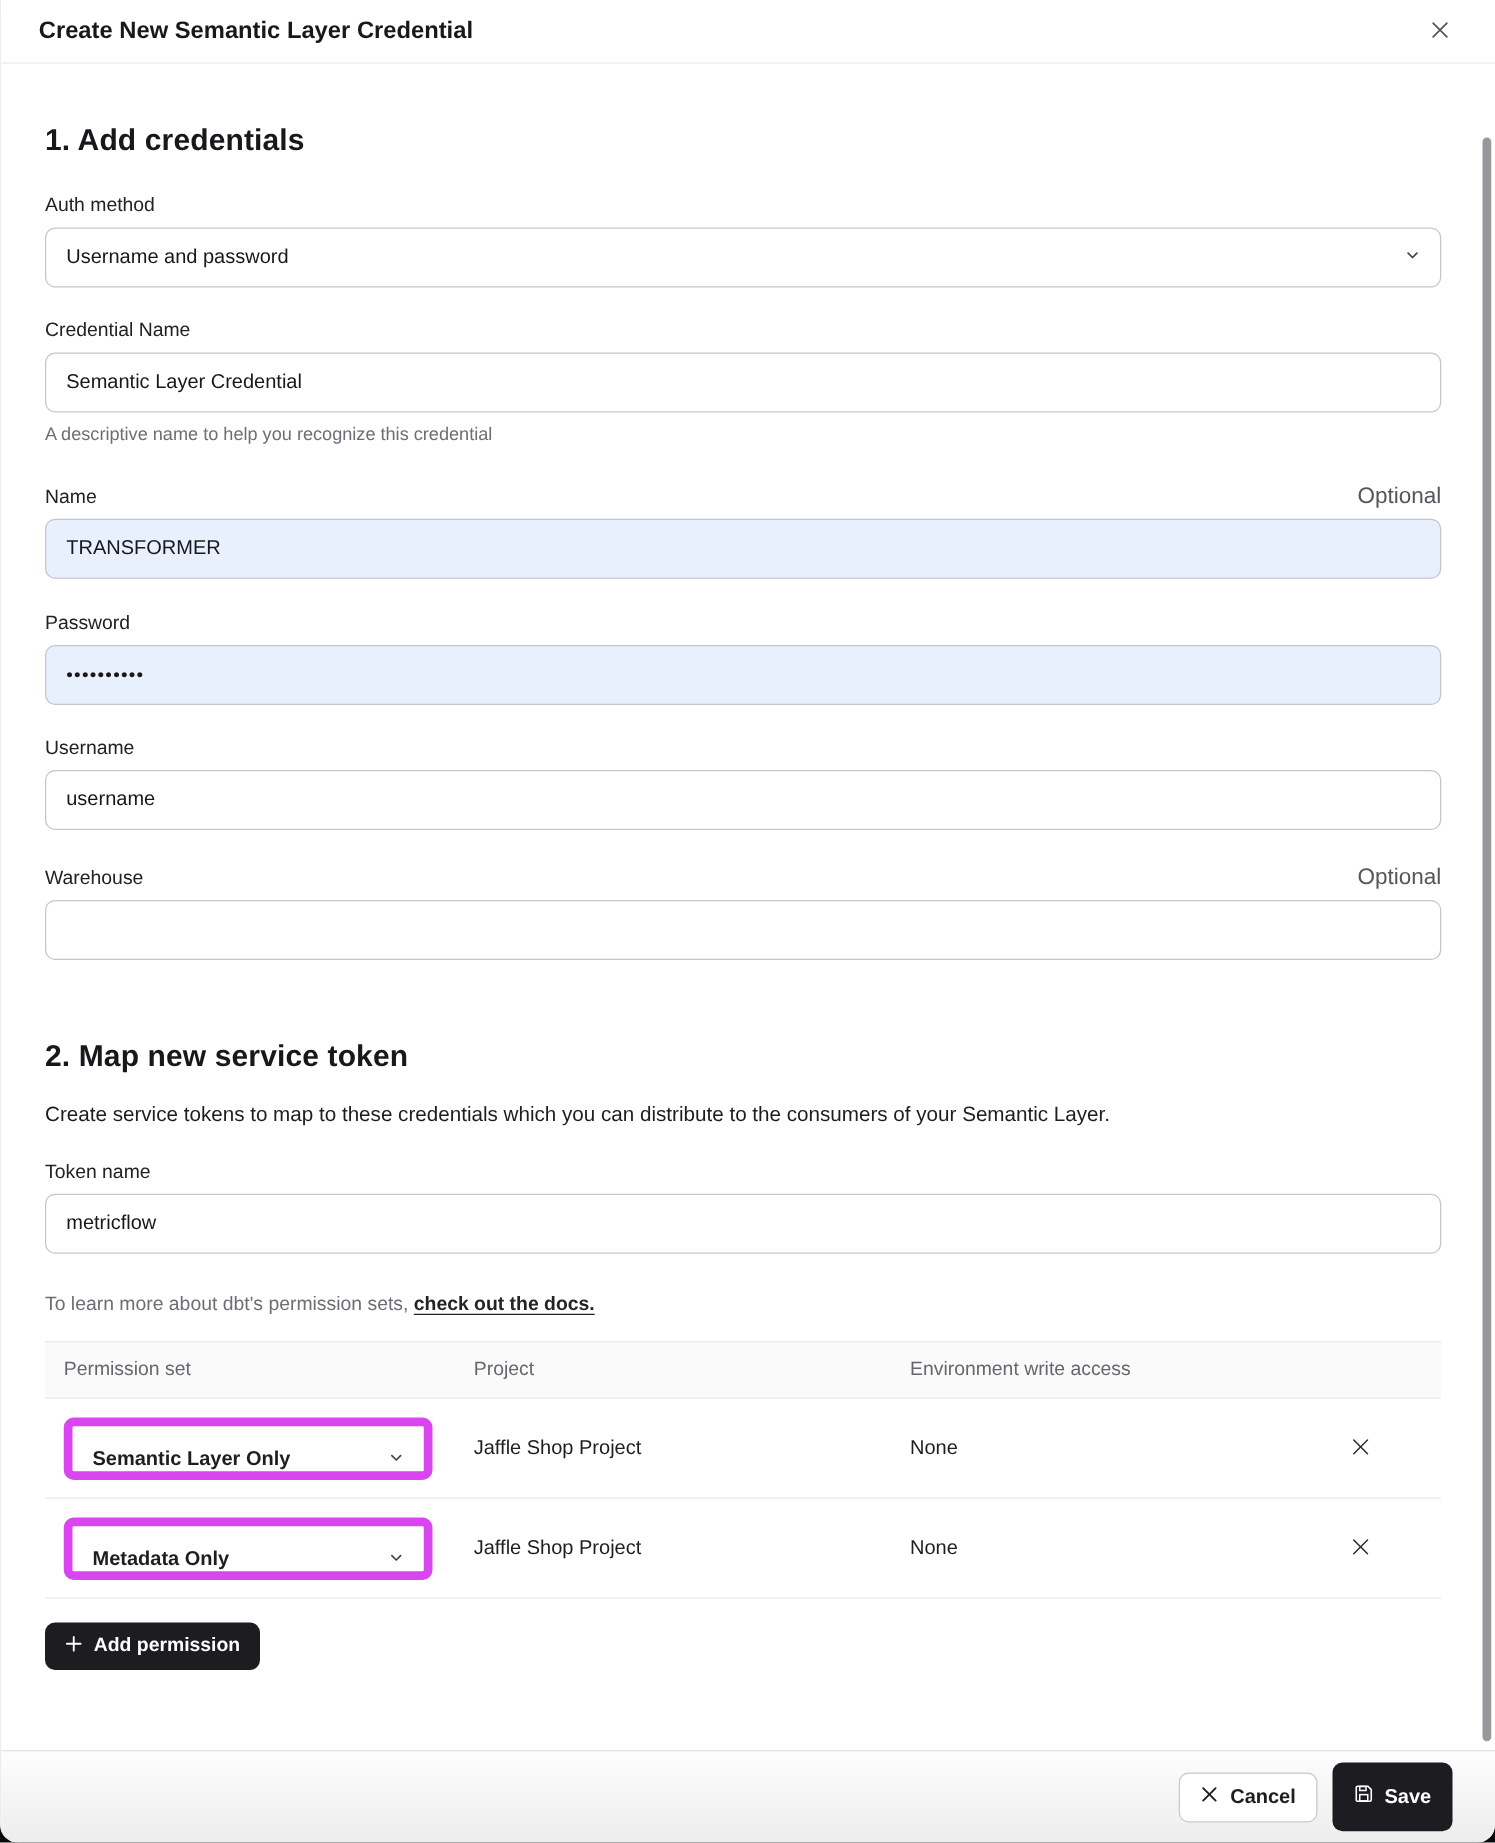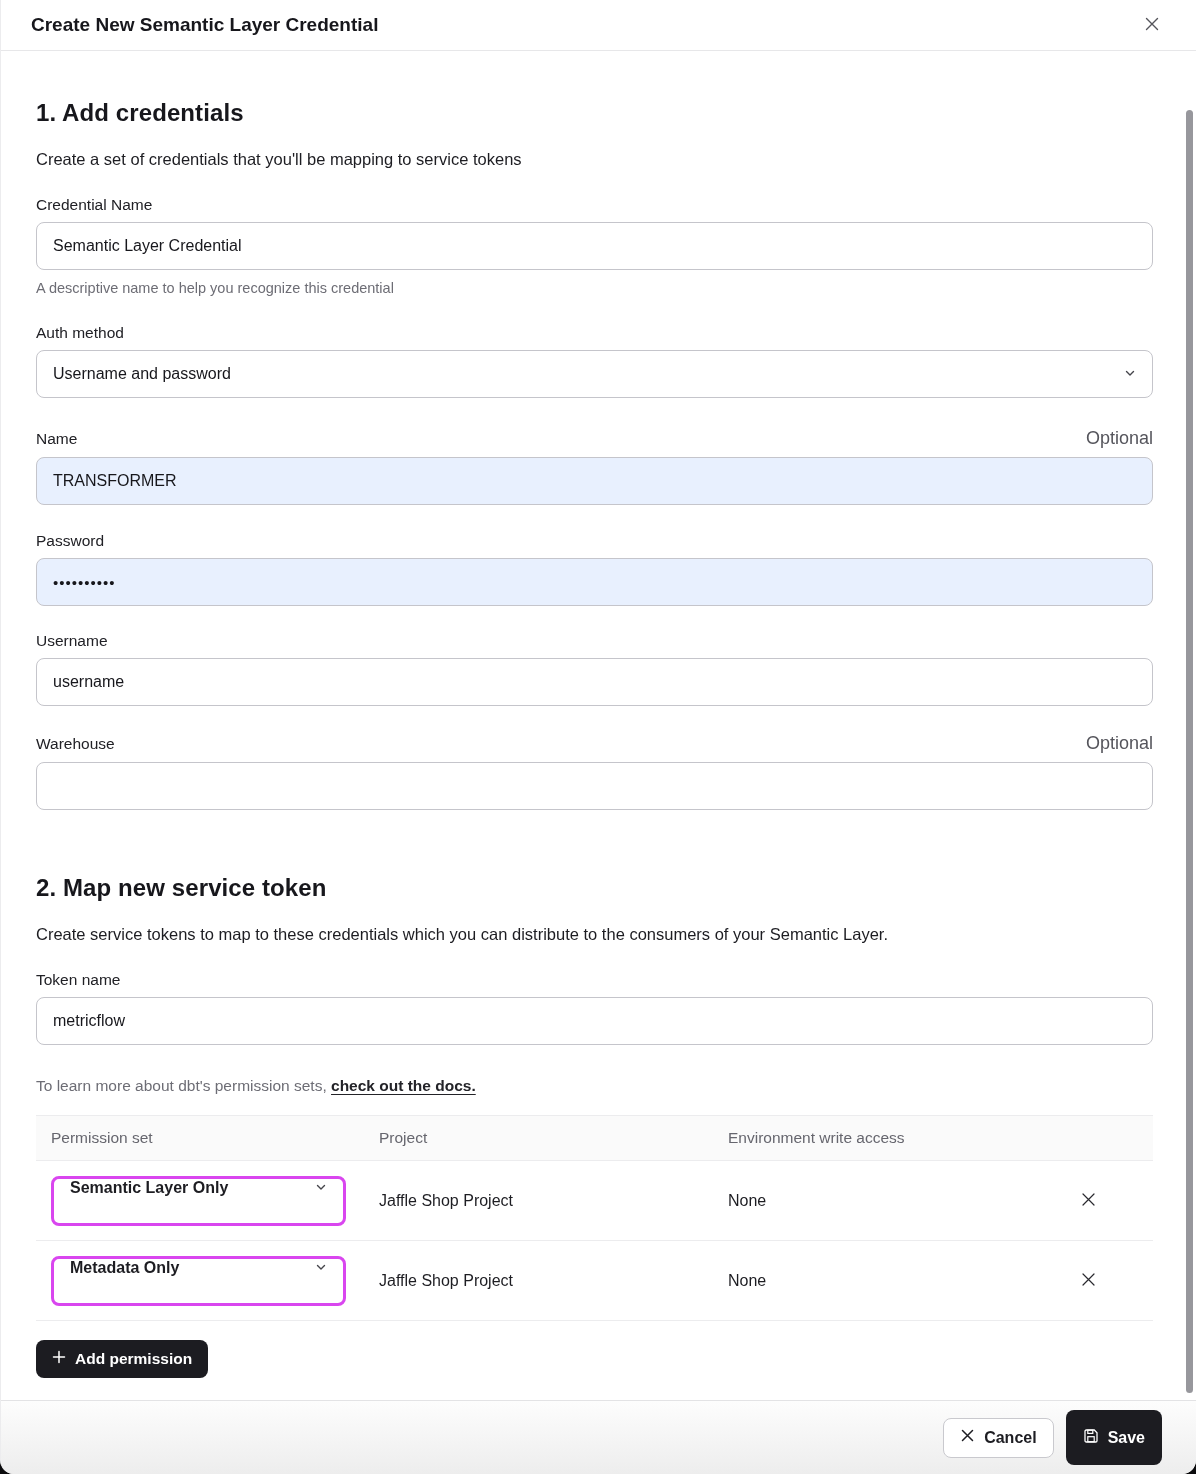--- a/index.html
+++ b/index.html
@@ -82,22 +82,22 @@
     height: 46px;
     background: #fafafa;
     border-top: 1px solid #ececee;
     border-bottom: 1px solid #ececee;
     color: #66666e; font-size: 15.5px;
   }
   .p-head > div:first-child, .p-row > div:first-child { padding-left: 15px; }
   .p-row { height: 80px; border-bottom: 1px solid #ececee; font-size: 16px; color: #1d1d22; }
   .row-select {
     width: 295px; height: 50px;
-    border: 3px solid #d946ef; border-radius: 8px;
-    background: #fff; display: flex; align-items: flex-start; justify-content: space-between;
+    border: 7px solid #d946ef; border-radius: 8px;
+    background: #fff; display: flex; align-items: flex-end; justify-content: space-between;
     padding: 0 16px; font-size: 16px; font-weight: 600; color: #1d1d22; cursor: pointer;
   }
   .remove-cell { display: flex; justify-content: flex-start; padding-left: 20px; }
   
   .btn {
     display: inline-flex; align-items: center; gap: 9px;
     border-radius: 8px; font-family: inherit; font-size: 15.5px; font-weight: 600;
     cursor: pointer; border: none;
   }
   .btn-dark { background: #1c1c21; color: #fff; }
@@ -135,44 +135,43 @@
         <svg width="20" height="20" viewBox="0 0 20 20">
           <path d="M4.5 4.5 L15.5 15.5 M15.5 4.5 L4.5 15.5" stroke="#55555b" stroke-width="1.4" stroke-linecap="round" fill="none"></path>
         </svg>
       </span>
     </button>
   </div>
 
   <div class="content">
 
     <h2 class="section-heading">1. Add credentials</h2>
-    <p class="section-desc">Create a set of credentials that you'll be mapping to service tokens</p>
-
-    
-    <div class="field">
-      <div class="label-row">
-        <span class="field-label">Credential Name</span>
-      </div>
-      <input class="input" type="text" value="Semantic Layer Credential" style="">
-      <div class="helper-text">A descriptive name to help you recognize this credential</div>
-    </div>
 
     
     <div class="field" style="margin-top:28px;">
       <div class="label-row">
         <span class="field-label">Auth method</span>
       </div>
       <div class="input select-input">
         <span>Username and password</span>
         <span>
           <svg width="12" height="12" viewBox="0 0 12 12">
             <path d="M2.5 4.5 L6 8 L9.5 4.5" stroke="#45454b" stroke-width="1.4" fill="none" stroke-linecap="round" stroke-linejoin="round"></path>
           </svg>
         </span>
       </div>
+    </div>
+
+    
+    <div class="field">
+      <div class="label-row">
+        <span class="field-label">Credential Name</span>
+      </div>
+      <input class="input" type="text" value="Semantic Layer Credential" style="">
+      <div class="helper-text">A descriptive name to help you recognize this credential</div>
     </div>
 
     
     <div class="field" style="margin-top:30px;">
       <div class="label-row">
         <span class="field-label">Name</span>
         <span class="optional-badge">Optional</span>
       </div>
       <input class="input autofill" type="text" value="TRANSFORMER" style="">
     </div>

